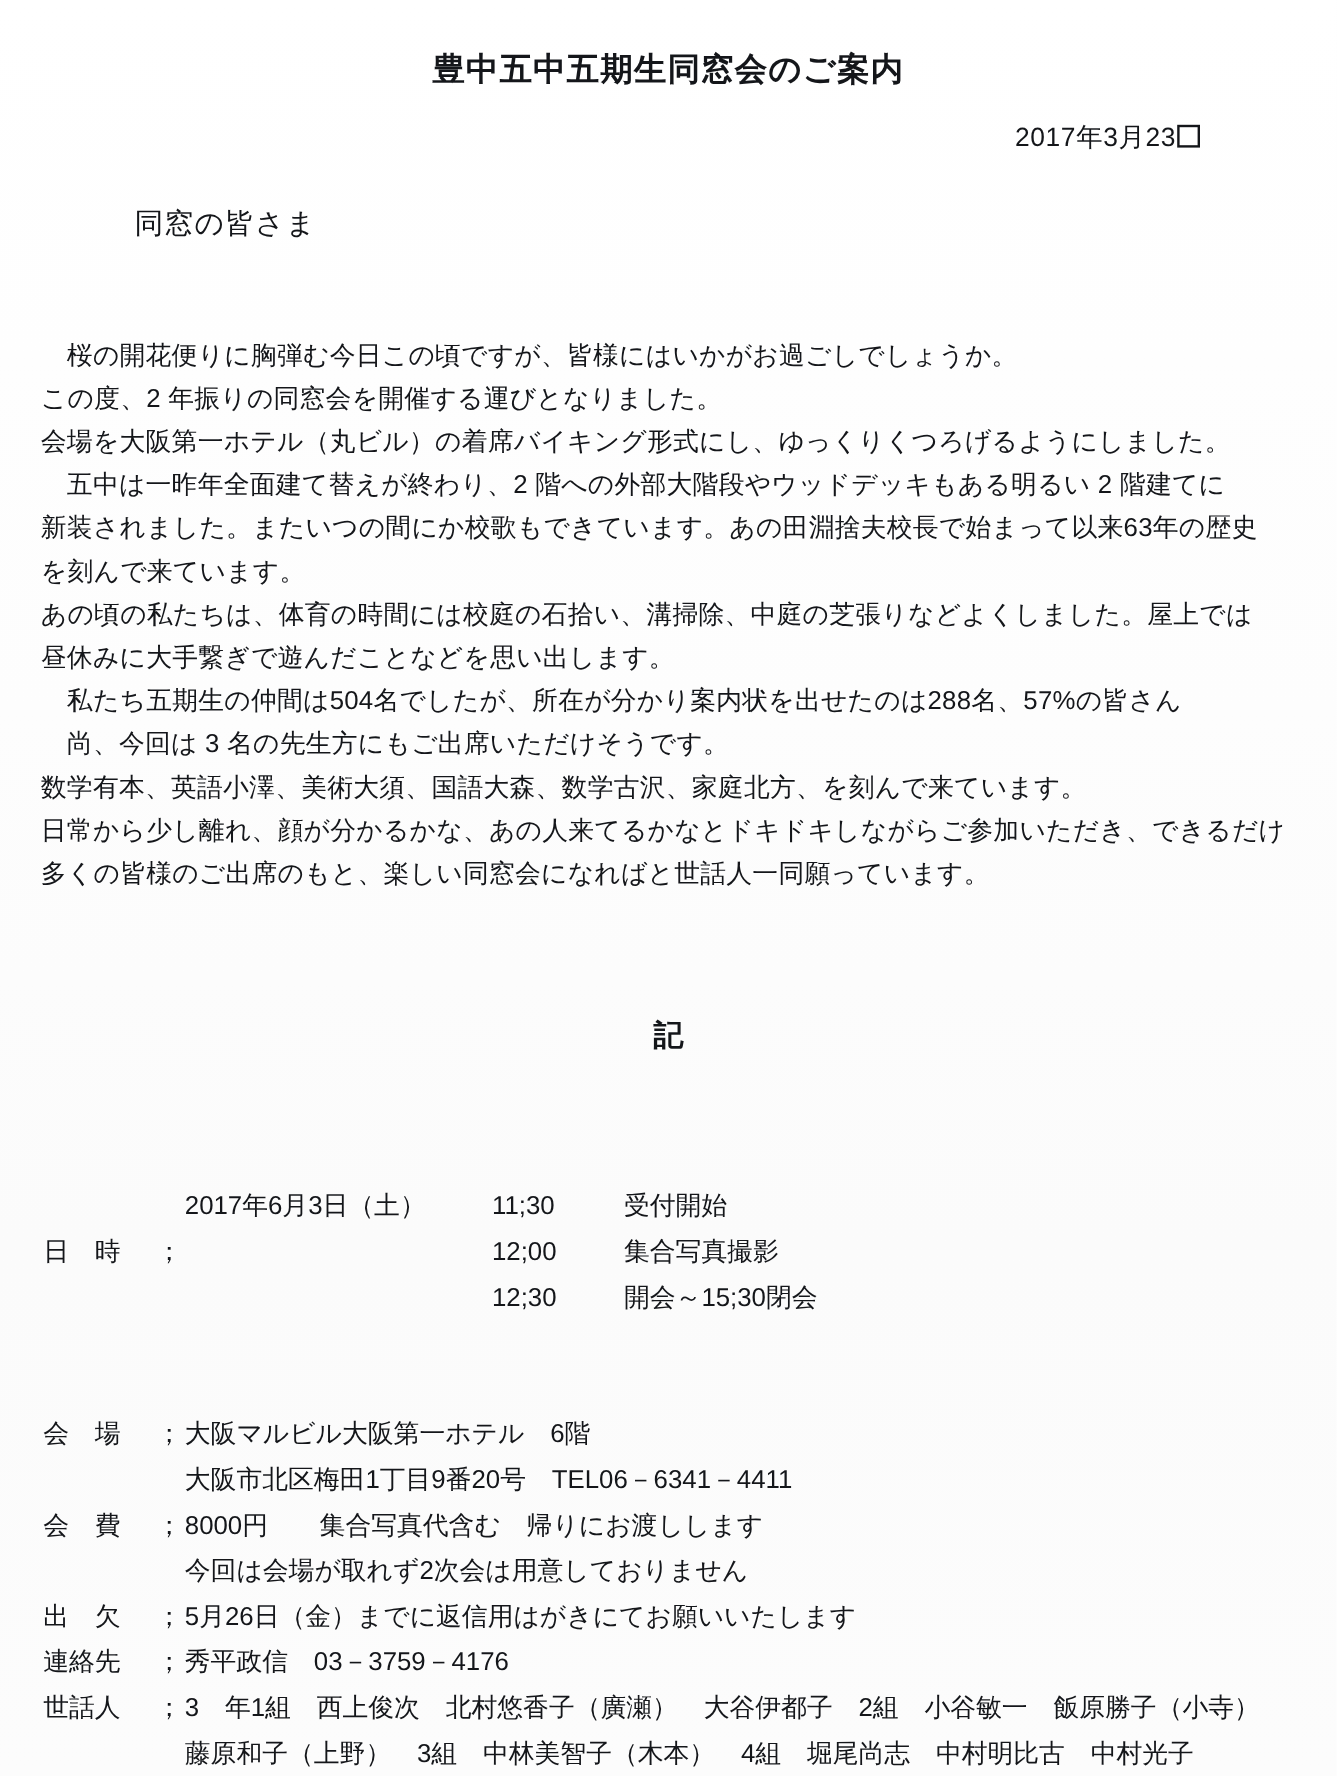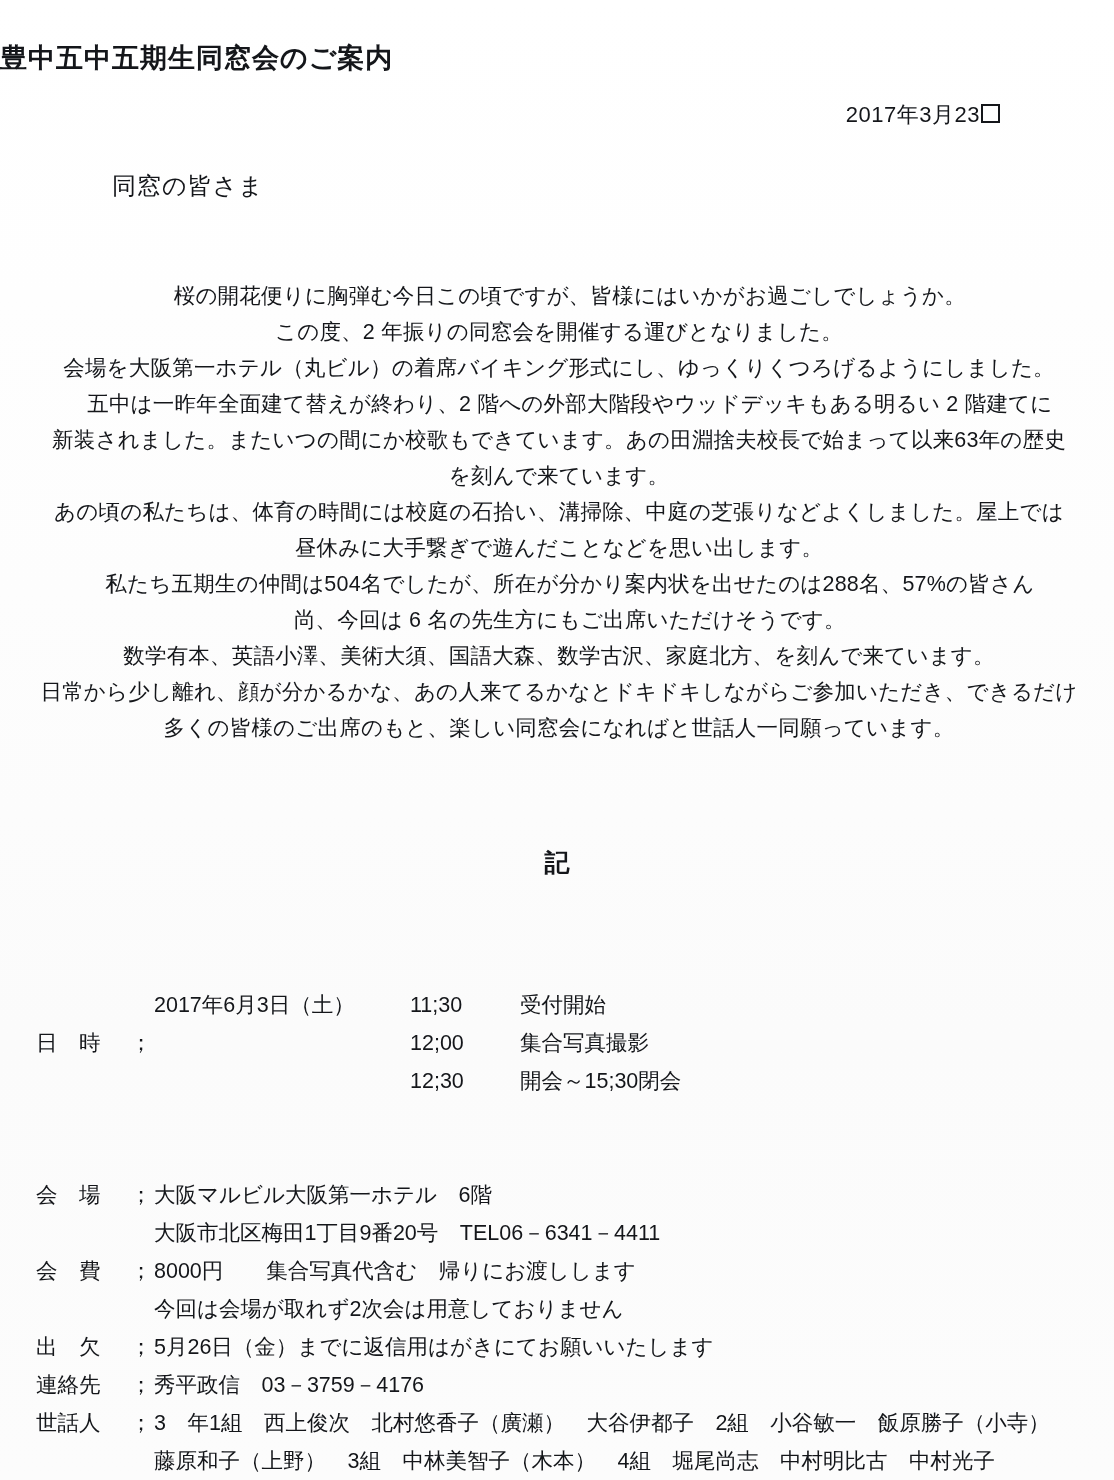--- a/index.html
+++ b/index.html
@@ -24,21 +24,21 @@
     position: absolute;
     inset: 0;
     background: linear-gradient(180deg, #ffffff 0%, #fdfdfd 40%, #fbfbfb 70%, #fcfcfc 100%);
     pointer-events: none;
   }
   .doc-title {
     position: absolute;
     top: 40px;
     left: 0;
     width: 1114px;
-    text-align: left;
+    text-align: center;
     font-size: 27px;
     font-weight: 700;
     letter-spacing: 1px;
   }
   .doc-date {
     position: absolute;
     top: 100px;
     right: 114px;
     font-size: 22px;
     letter-spacing: 0.5px;
@@ -64,21 +64,20 @@
     top: 278px;
     left: 34px;
     width: 1050px;
     font-size: 21.5px;
     line-height: 36px;
     letter-spacing: 0.2px;
   }
   .body-block p {
     margin: 0;
     white-space: pre-wrap;
-    text-align: center;
   }
   .ki {
     position: absolute;
     top: 846px;
     left: 0;
     width: 1114px;
     text-align: center;
     font-size: 25px;
     font-weight: 700;
   }
@@ -151,21 +150,21 @@
   <div class="body-block">
     <p>　桜の開花便りに胸弾む今日この頃ですが、皆様にはいかがお過ごしでしょうか。</p>
     <p>この度、2 年振りの同窓会を開催する運びとなりました。</p>
     <p>会場を大阪第一ホテル（丸ビル）の着席バイキング形式にし、ゆっくりくつろげるようにしました。</p>
     <p>　五中は一昨年全面建て替えが終わり、2 階への外部大階段やウッドデッキもある明るい 2 階建てに</p>
     <p>新装されました。またいつの間にか校歌もできています。あの田淵捨夫校長で始まって以来63年の歴史</p>
     <p>を刻んで来ています。</p>
     <p>あの頃の私たちは、体育の時間には校庭の石拾い、溝掃除、中庭の芝張りなどよくしました。屋上では</p>
     <p>昼休みに大手繋ぎで遊んだことなどを思い出します。</p>
     <p>　私たち五期生の仲間は504名でしたが、所在が分かり案内状を出せたのは288名、57%の皆さん</p>
-    <p>　尚、今回は 6 名の先生方にもご出席いただけそうです。</p>
+    <p>　尚、今回は 3 名の先生方にもご出席いただけそうです。</p>
     <p>数学有本、英語小澤、美術大須、国語大森、数学古沢、家庭北方、を刻んで来ています。</p>
     <p>日常から少し離れ、顔が分かるかな、あの人来てるかなとドキドキしながらご参加いただき、できるだけ</p>
     <p>多くの皆様のご出席のもと、楽しい同窓会になればと世話人一同願っています。</p>
   </div>
 
   <div class="ki">記</div>
 
   <div class="details">
 
     <div class="row">

